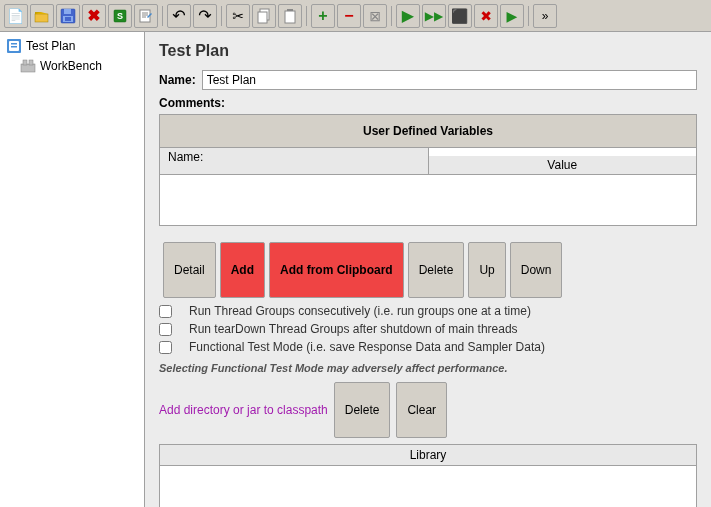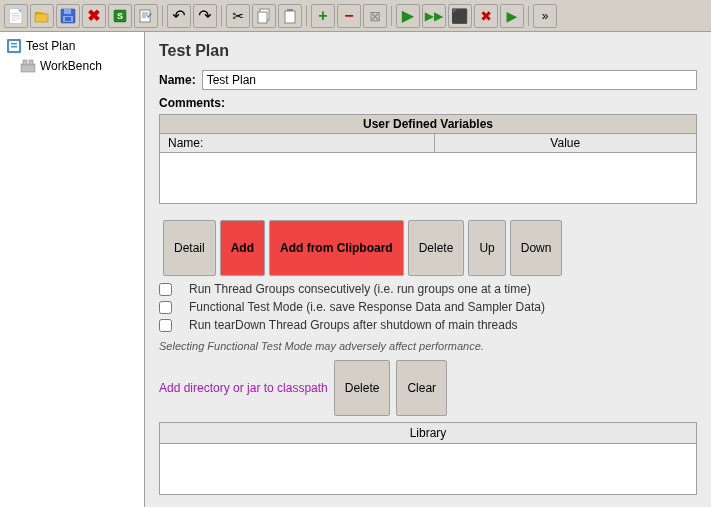--- a/index.html
+++ b/index.html
@@ -111,40 +111,41 @@
 
     
     .udv-section {
       border: 1px solid #a0a0a0;
       background: white;
       margin-bottom: 10px;
     }
     .udv-header {
       text-align: center;
       background: #d4d0c8;
-      padding: 2px;
+      padding: 9px;
       font-weight: bold;
       border-bottom: 1px solid #a0a0a0;
     }
     .udv-columns {
       display: flex;
       border-bottom: 1px solid #a0a0a0;
     }
     .udv-col-name {
       flex: 1;
       padding: 2px 8px;
       border-right: 1px solid #a0a0a0;
       font-weight: normal;
       background: #e8e8e8;
     }
     .udv-col-value {
       flex: 1;
-      padding: 2px 2px;
+      padding: 2px 8px;
       background: #e8e8e8;
       text-align: center;
+      margin-top: 8px;
     }
     .udv-body {
       height: 50px;
       background: white;
     }
     .udv-buttons {
       display: flex;
       gap: 4px;
       padding: 6px 4px;
       background: #ececec;
@@ -181,20 +182,21 @@
     .checkbox-label {
       font-size: 12px;
       color: #333;
     }
 
     .note-text {
       font-size: 11px;
       color: #555;
       margin-bottom: 8px;
       font-style: italic;
+      font-weight: bold;
     }
 
     
     .classpath-row {
       display: flex;
       align-items: center;
       margin-bottom: 6px;
       gap: 6px;
     }
     .classpath-label {
@@ -340,26 +342,26 @@
       <button class="btn">Up</button>
       <button class="btn">Down</button>
     </div>
 
     <div class="checkbox-section">
       <div class="checkbox-row">
         <input type="checkbox" id="cb1" style="">
         <label for="cb1" class="checkbox-label">Run Thread Groups consecutively (i.e. run groups one at a time)</label>
       </div>
       <div class="checkbox-row">
+        <input type="checkbox" id="cb2" style="">
+        <label for="cb2" class="checkbox-label">Run tearDown Thread Groups after shutdown of main threads</label>
+      </div>
+      <div class="checkbox-row">
         <input type="checkbox" id="cb3" style="">
         <label for="cb3" class="checkbox-label">Functional Test Mode (i.e. save Response Data and Sampler Data)</label>
-      </div>
-      <div class="checkbox-row">
-        <input type="checkbox" id="cb2" style="">
-        <label for="cb2" class="checkbox-label">Run tearDown Thread Groups after shutdown of main threads</label>
       </div>
     </div>
 
     <div class="note-text">Selecting Functional Test Mode may adversely affect performance.</div>
 
     <div class="classpath-row">
       <span class="classpath-label">Add directory or jar to classpath</span>
       <button class="btn">Delete</button>
       <button class="btn">Clear</button>
     </div>

